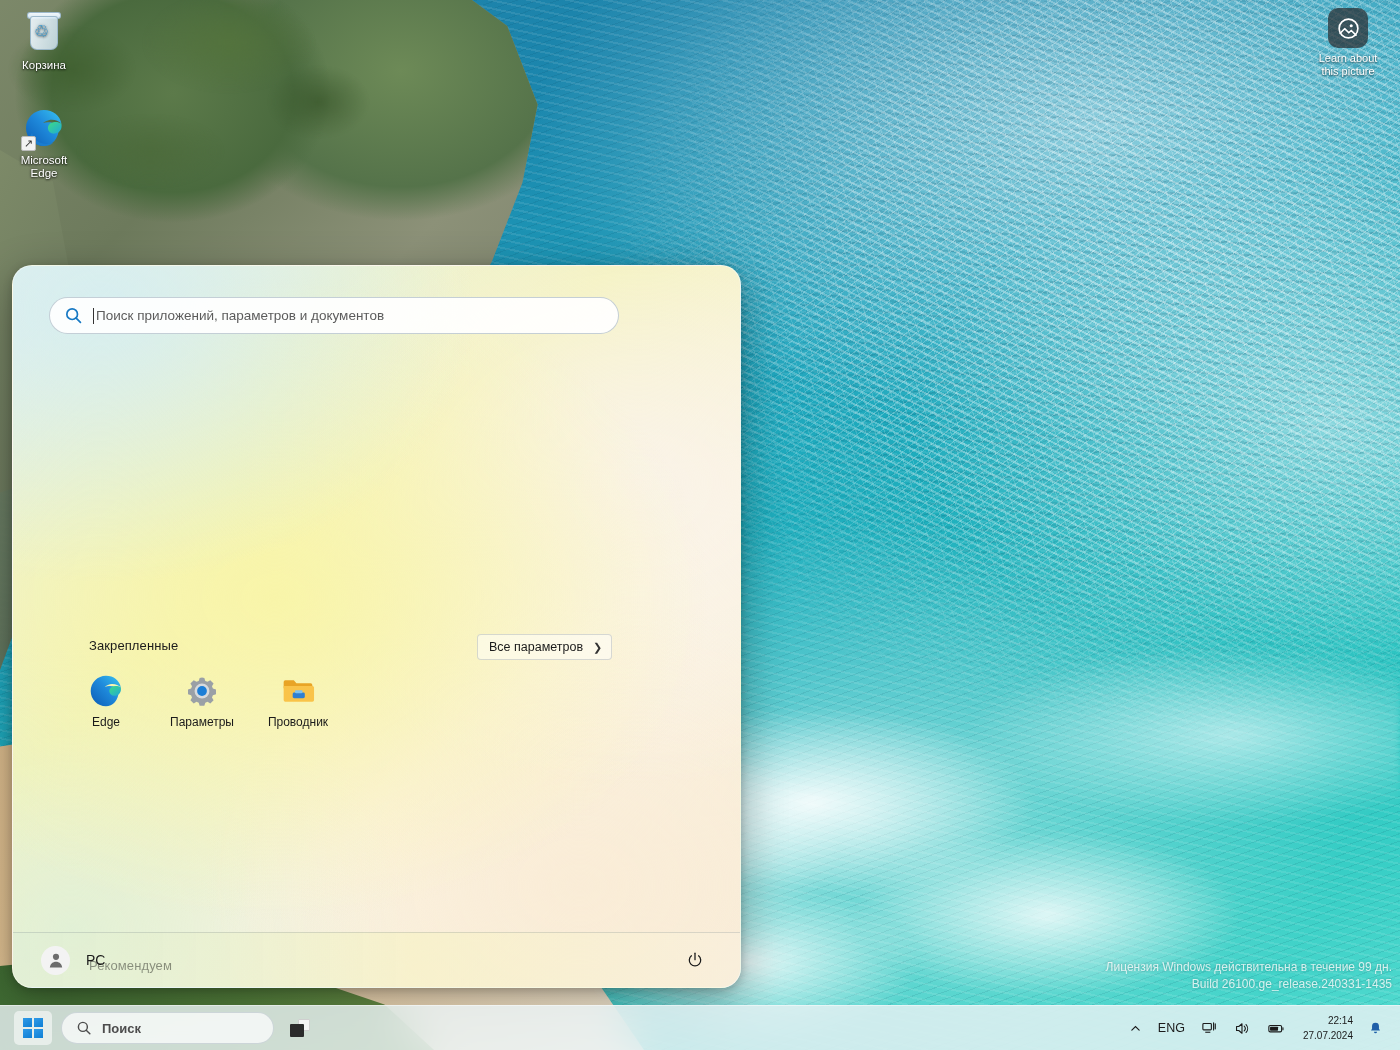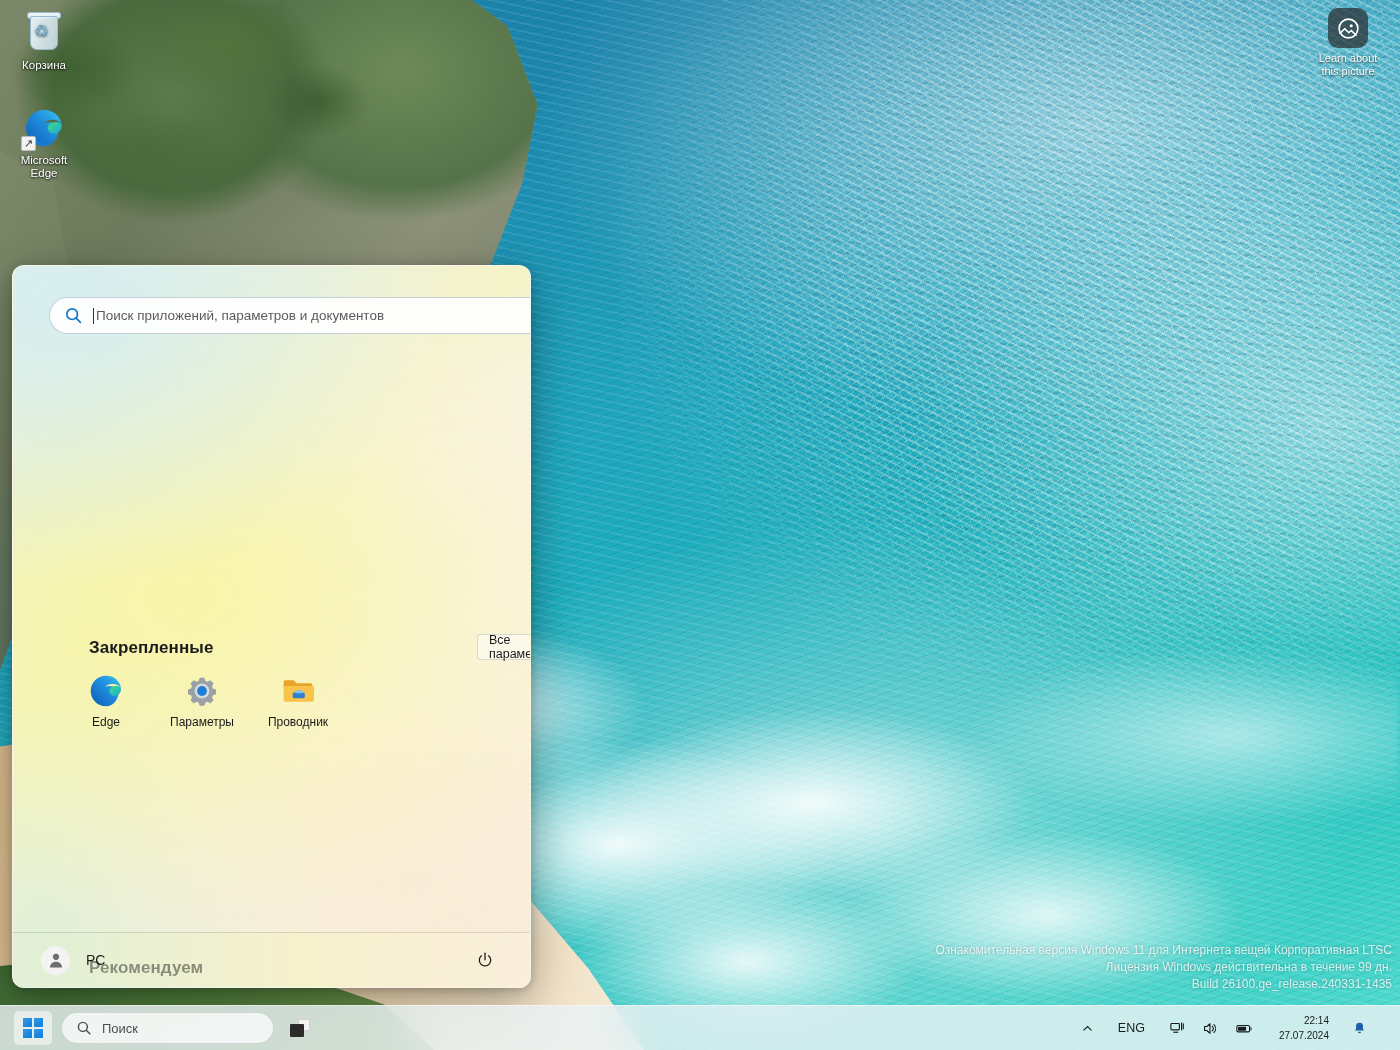--- a/index.html
+++ b/index.html
@@ -128,22 +128,22 @@
   #learn-widget{ position:absolute; right:9px; top:8px; width:86px; text-align:center;
     color:#fff; font-size:11px; line-height:13px; text-shadow:0 1px 2px rgba(0,0,0,.7); }
   .lw-box{
     width:40px; height:40px; margin:0 auto 4px; border-radius:10px;
     background:rgba(40,44,48,.72);
     display:flex; align-items:center; justify-content:center;
   }
 
   
   #start-menu{
-    position:absolute; left:12px; top:265px; width:519px; height:723px;
-    border-radius:12px; overflow:hidden;
+    position:absolute; left:12px; top:265px; width:729px; height:723px;
+    border-radius:20px; overflow:hidden;
     border:1px solid rgba(255,255,255,.45);
     box-shadow:0 14px 46px rgba(0,0,0,.33), 0 2px 10px rgba(0,0,0,.2);
     background:
       radial-gradient(ellipse 520px 380px at 12% 6%, rgba(214,238,240,.96), rgba(214,238,240,0) 72%),
       radial-gradient(ellipse 620px 460px at 36% 46%, rgba(249,245,168,.95), rgba(249,245,168,0) 70%),
       radial-gradient(ellipse 560px 420px at 86% 30%, rgba(250,243,233,.95), rgba(250,243,233,0) 72%),
       radial-gradient(ellipse 520px 400px at 78% 86%, rgba(250,236,214,.9), rgba(250,236,214,0) 72%),
       radial-gradient(ellipse 460px 380px at 8% 92%, rgba(224,240,214,.92), rgba(224,240,214,0) 74%),
       linear-gradient(140deg,#e3f0ef 0%, #f3f3b9 38%, #fbf4e2 64%, #f7ecd9 100%);
   }
@@ -153,21 +153,21 @@
   .search-box{
     width:100%; height:100%; background:rgba(255,255,255,.92);
     border:1px solid rgba(140,160,175,.5); border-radius:19px;
     display:flex; align-items:center; padding:0 14px;
   }
   .search-box .sicon{ width:19px; height:19px; margin-right:10px; flex:0 0 auto; }
   .caret{ width:1px; height:16px; background:#333; margin-right:2px; }
   .search-ph{ font-size:13.5px; color:#5c5c5c; }
 
   .sect-head{
-    position:absolute; font-size:17px; font-weight:bold; color:#1b1b1b; letter-spacing:.1px;
+    position:absolute; font-size:13px; font-weight:normal; color:#1b1b1b; letter-spacing:.1px;
   }
   #pinned-head{ left:76px; top:372px; }
   #rec-head{ left:76px; top:692px; }
 
   #all-apps{
     position:absolute; left:464px; top:368px; height:26px;
     background:rgba(255,255,255,.5); border:1px solid rgba(150,160,170,.38);
     border-radius:4px; display:flex; align-items:center; gap:10px;
     padding:0 9px 0 11px; font-size:12.5px; color:#1b1b1b; cursor:default;
   }
@@ -210,29 +210,29 @@
   #tb-left{ display:flex; align-items:center; gap:9px; padding-left:14px; }
   #start-btn{
     width:38px; height:34px; border-radius:5px; background:rgba(255,255,255,.55);
     display:flex; align-items:center; justify-content:center; cursor:default;
   }
   .winflag{ width:20px; height:20px; display:grid; grid-template-columns:1fr 1fr; grid-template-rows:1fr 1fr; gap:2px; }
   .winflag i{ display:block; background:linear-gradient(150deg,#2f9ae8,#0f7fd4); }
   #tb-search{
     width:213px; height:32px; border-radius:16px;
     background:rgba(255,255,255,.72); border:1px solid rgba(160,175,185,.45);
-    display:flex; align-items:center; padding:0 14px; gap:10px; cursor:default;
+    display:flex; align-items:center; padding:0 14px; gap:10px; cursor:default;font-weight:bold;
   }
   #tb-search .lbl{ font-size:13px; color:#4d4d4d; }
   #taskview{ width:34px; height:32px; display:flex; align-items:center; justify-content:center; cursor:default; }
   .tv-glyph{ position:relative; width:20px; height:18px; }
   .tv-a{ position:absolute; left:0; bottom:0; width:14px; height:13px; background:#2b2b2b; border-radius:1px; }
   .tv-b{ position:absolute; right:0; top:0; width:12px; height:12px; background:#f4f4f4; border:1px solid #cfcfcf; border-radius:1px; }
 
-  #tb-right{ margin-left:auto; display:flex; align-items:center; gap:8px; padding-right:26px; }
+  #tb-right{ margin-left:auto; display:flex; align-items:center; gap:0; padding-right:10px; }
   .tray-btn{ height:34px; display:flex; align-items:center; justify-content:center; cursor:default; padding:0 7px; border-radius:4px; }
   #tray-lang{ font-size:12.5px; color:#1b1b1b; padding:0 9px; }
   #tray-clock{ text-align:right; font-size:10px; line-height:15px; color:#1b1b1b; padding:0 8px 0 10px; cursor:default; }
   #tray-icons{ display:flex; align-items:center; gap:2px; }
 </style>
 </head>
 <body>
 
 <div id="wallpaper">
   <div class="wp-ocean"></div>
@@ -367,21 +367,20 @@
     <div id="power-btn">
       <svg width="18" height="18" viewBox="0 0 24 24" fill="none" stroke="#1b1b1b" stroke-width="1.7" stroke-linecap="round">
         <path d="M12 3v8.5"></path>
         <path d="M7.2 6.4a7.6 7.6 0 109.6 0"></path>
       </svg>
     </div>
   </div>
 </div>
 
 <div id="watermark">
-  <div>Ознакомительная версия Windows 11 для Интернета вещей Корпоративная LTSC</div>
   <div>Лицензия Windows действительна в течение 99 дн.</div>
   <div>Build 26100.ge_release.240331-1435</div>
 </div>
 
 <div id="taskbar">
   <div id="tb-left">
     <div id="start-btn">
       <span class="winflag">
           <i></i>
           <i></i>

